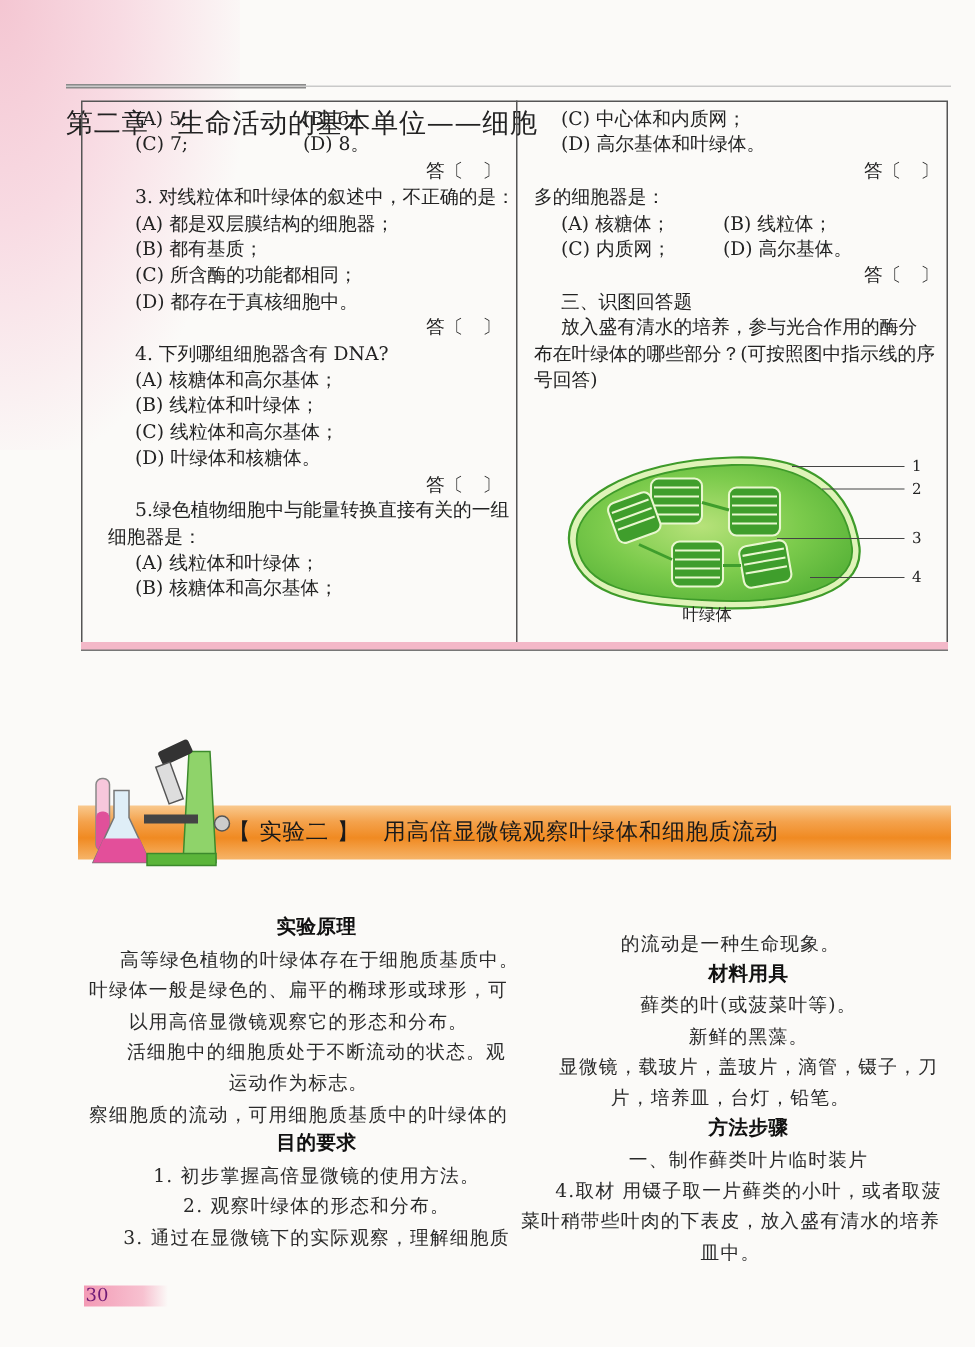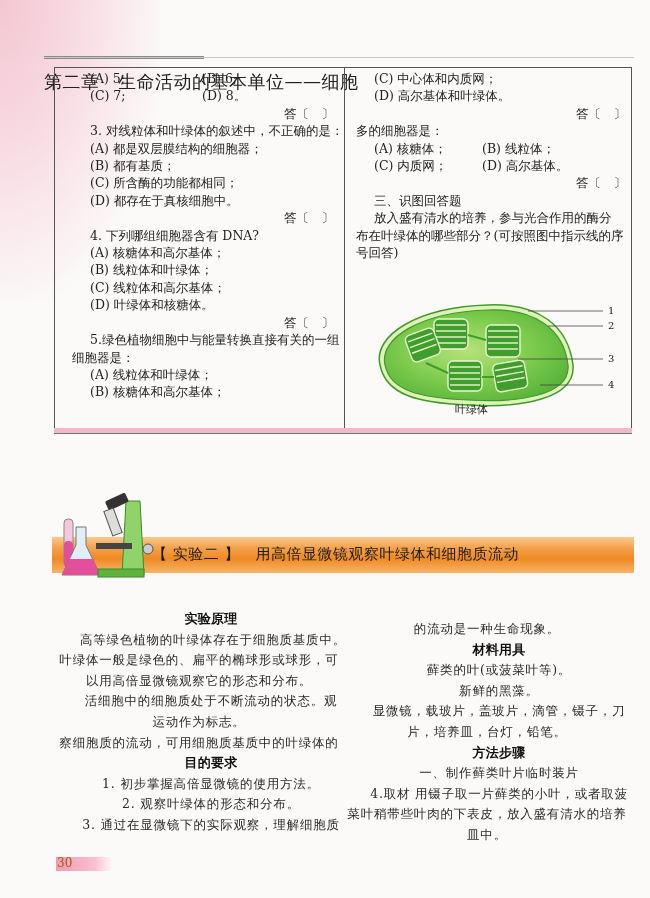--- a/index.html
+++ b/index.html
@@ -41,21 +41,21 @@
   .body-col{position:absolute;font-size:12.5px;line-height:20.6px;color:#2a2a2a;letter-spacing:0.8px;}
   .body-left{left:56px;top:609px;width:286px;}
   .body-right{left:342px;top:619px;width:290px;}
   .body-col .line{white-space:nowrap;text-align:center;}
   .h{font-family:"DejaVu Sans","Liberation Sans",sans-serif;font-weight:bold;font-size:13px;color:#111;padding-left:24px;letter-spacing:0.3px;}
   .p1{padding-left:24px;}
   .p0{padding-left:0;}
 
   .page-num-bar{position:absolute;left:56px;top:857px;width:56px;height:14px;
     background:linear-gradient(90deg,#f39ab5 0%,#f7c1d0 70%,rgba(251,250,248,0) 100%);}
-  .page-num{position:absolute;left:57px;top:856px;font-size:12px;color:#a16207;}
+  .page-num{position:absolute;left:57px;top:856px;font-size:12px;color:#701a75;}
 </style>
 </head>
 <body>
 
 <div class="corner-tint"></div>
 
 <div class="header">第二章　生命活动的基本单位——细胞</div>
 <div class="header-underline"></div>
 <div class="header-rule"></div>
 

